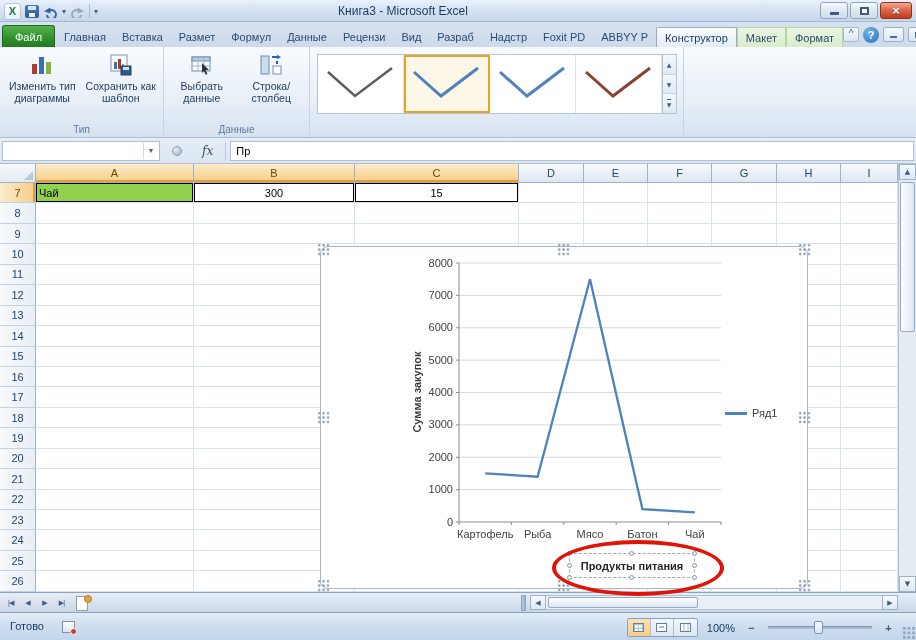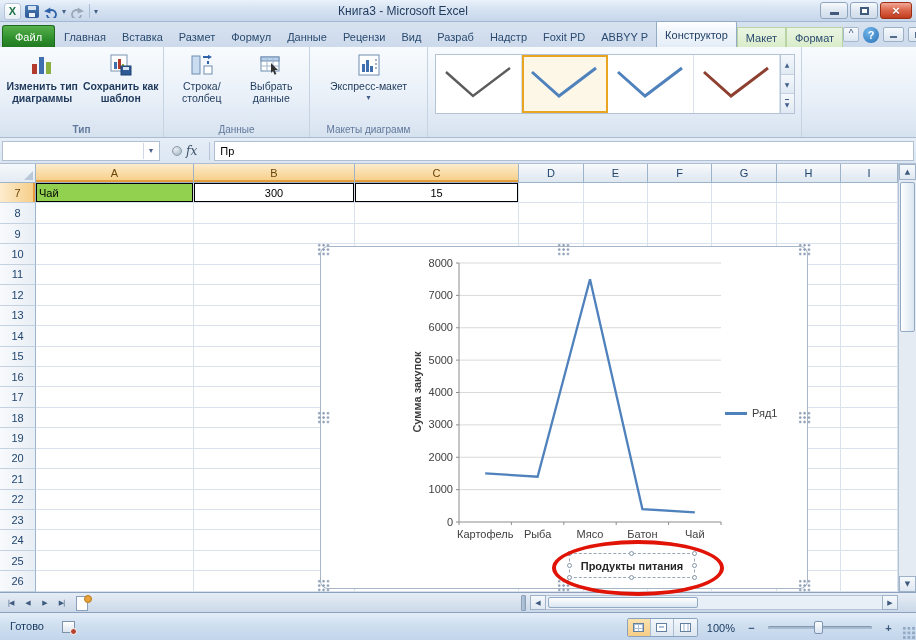--- a/index.html
+++ b/index.html
@@ -36,41 +36,41 @@
 
   
   .tabrow { position:absolute; left:0; right:0; top:22px; height:25px;
     background:linear-gradient(#d7e2f0,#cddaeb); display:flex; align-items:flex-end; }
   .tabstrip { display:flex; align-items:flex-end; }
   .rtab { padding:0 8px; height:21px; display:flex; align-items:center; font-size:11px; color:#2a4a70; white-space:nowrap; }
   .rtab.file { background:linear-gradient(#57b14c,#2f8f2d 60%,#217a22); color:#fff; border-radius:3px 3px 0 0;
     padding:0 12px; margin:0 1px 0 2px; height:22px; border:1px solid #1d6a1e; border-bottom:none; }
   .rtab.context { background:linear-gradient(#eaf5e2,#d9ecca); border:1px solid #b8d4a4; border-bottom:none; height:20px; }
   .rtab.active { background:linear-gradient(#fdfeff,#f0f5fb 40%,#e4edf7); border:1px solid #94abc6; border-bottom:none;
-    border-radius:2px 2px 0 0; color:#17395e; height:26px; }
+    border-radius:2px 2px 0 0; color:#17395e; height:20px; }
   .ribbon-right { margin-left:auto; display:flex; align-items:center; gap:4px; padding-right:5px; align-self:center; }
   .chev { width:16px; height:15px; border:1px solid #a7b9cd; border-radius:2px;
     background:linear-gradient(#f7fafc,#dde7f1); display:flex; align-items:flex-start; justify-content:center; }
   .chev::before { content:"^"; font-size:10px; color:#41597a; line-height:12px; }
   .help { width:16px; height:16px; border-radius:50%; background:radial-gradient(circle at 35% 30%,#6fb4e8,#2b72b8);
     display:flex; align-items:center; justify-content:center; }
   .help::before { content:"?"; color:#fff; font-weight:bold; font-size:11px; }
   .mwb { width:21px; height:15px; border:1px solid #9db0c6; border-radius:2px;
     background:linear-gradient(#f5f9fc,#dce6f0); display:flex; align-items:center; justify-content:center; }
   .g-min { width:7px; height:2px; background:#546c8c; margin-top:5px; }
   .g-res { width:7px; height:6px; border:1.5px solid #546c8c; }
 
   
   .ribbon { position:absolute; left:0; right:0; top:47px; height:91px;
     background:linear-gradient(#f8fbfe,#e9f0f8 55%,#dfe9f4 80%,#d6e2ef); border-bottom:1px solid #abbcd1;
     display:flex; }
   .rgroup { position:relative; height:100%; border-right:1px solid #c5d3e3; padding:3px 4px 16px;
     display:flex; align-items:flex-start; justify-content:center; gap:2px; }
   .rgroup-label { position:absolute; left:0; right:0; bottom:2px; text-align:center; font-size:10px; color:#61789b; }
-  .rg-type { width:164px;font-weight:bold; } .rg-data { width:146px; } .rg-layouts { width:118px; }
+  .rg-type { width:164px; } .rg-data { width:146px; } .rg-layouts { width:118px; }
   .rg-styles { width:374px; } .rg-location { flex:1; }
   .bigbtn { width:78px; display:flex; flex-direction:column; align-items:center; padding-top:2px; border-radius:3px; }
   .bigbtn .blabel { margin-top:3px; font-size:10.5px; line-height:1.12; text-align:center; color:#1e395b; }
   .bigbtn.w70 { width:70px; } .bigbtn.w104 { width:104px; }
   .icon { display:flex; align-items:center; justify-content:center; }
 
   .gallery-frame { display:flex; margin-top:4px; border:1px solid #b4c4d6; background:#fff; height:60px; }
   .gallery { display:flex; }
   .gitem { width:86px; height:58px; border-right:1px solid #d9e2ec; display:flex; align-items:center;
     justify-content:center; background:#fff; }
@@ -84,21 +84,21 @@
 
   
   .fbar { position:absolute; left:0; right:0; top:138px; height:26px;
     background:linear-gradient(#e6eef7,#dbe6f2); border-bottom:1px solid #aebfd4; display:flex; align-items:center; }
   .namebox { width:158px; height:20px; margin-left:2px; background:#fff; border:1px solid #b0c0d2;
     display:flex; align-items:center; position:relative; }
   .namebox input { border:none; outline:none; width:134px; height:100%; padding-left:4px;
     font:11px "Liberation Sans",sans-serif; background:transparent; }
   .nb-dd { position:absolute; right:1px; top:1px; bottom:1px; width:15px; border-left:1px solid #cdd8e4;
     display:flex; align-items:center; justify-content:center; }
-  .fx-zone { display:flex; align-items:center; gap:4px; padding:0 12px;justify-content:center; }
+  .fx-zone { display:flex; align-items:center; gap:20px; padding:0 12px;justify-content:center; }
   .f-dot { width:10px; height:10px; border-radius:50%; background:radial-gradient(circle at 35% 30%,#e8eef3,#9fb0bd);
     border:1px solid #8a9cab; }
   .fx-label { font-style:italic; font-family:"DejaVu Serif",serif; font-size:12px; color:#3c5068; }
   .fdivider { width:1px; height:18px; background:#b6c5d8; margin-right:4px; }
   .finput { flex:1; height:20px; margin-right:2px; background:#fff; border:1px solid #b0c0d2; }
   .finput input { width:100%; height:100%; border:none; outline:none; padding-left:5px;
     font:11px "Liberation Sans",sans-serif; }
 
   
   .sheet { position:absolute; left:0; top:164px; width:898px; height:428px; background:#fff; overflow:hidden; }
@@ -313,63 +313,45 @@
         </span>
         <span class="blabel">Сохранить как шаблон</span>
       </div>
       <div class="rgroup-label">Тип</div>
     </div>
 
     <div class="rgroup rg-data">
       <div class="bigbtn w70">
         <span class="icon">
           <svg width="26" height="26" viewBox="0 0 26 26">
-              <rect x="3" y="4" width="8" height="18" fill="#c9dcf0" stroke="#6f8db0"></rect>
-              <rect x="15" y="14" width="8" height="8" fill="#fff" stroke="#6f8db0"></rect>
-              <path d="M14 5 h7" stroke="#2f62a8" stroke-width="2"></path>
-              <polygon points="23,5 19,2.8 19,7.2" fill="#2f62a8"></polygon>
-              <path d="M19 9 v3" stroke="#2f62a8" stroke-width="2"></path>
-            </svg>
-        </span>
-        <span class="blabel">Строка/столбец</span>
-      </div>
-      <div class="bigbtn w70">
-        <span class="icon">
-          <svg width="26" height="26" viewBox="0 0 26 26">
               <rect x="3" y="5" width="18" height="14" fill="#fff" stroke="#6f8db0"></rect>
               <rect x="3" y="5" width="18" height="4" fill="#b9d0ea" stroke="#6f8db0"></rect>
               <line x1="9" y1="5" x2="9" y2="19" stroke="#9fb6ce"></line>
               <line x1="15" y1="5" x2="15" y2="19" stroke="#9fb6ce"></line>
               <line x1="3" y1="14" x2="21" y2="14" stroke="#9fb6ce"></line>
               <polygon points="13,11 20,18 16.6,18 18.4,22 16.6,22.8 15,19 13,21" fill="#333"></polygon>
             </svg>
         </span>
         <span class="blabel">Выбрать данные</span>
       </div>
-      <div class="rgroup-label">Данные</div>
-    </div>
-
-    <div class="rgroup rg-layouts">
-      <div class="bigbtn w104">
+      <div class="bigbtn w70">
         <span class="icon">
           <svg width="26" height="26" viewBox="0 0 26 26">
-              <rect x="3" y="3" width="20" height="20" fill="#fff" stroke="#6f8db0"></rect>
-              <rect x="6" y="12" width="3" height="8" fill="#3f6fae"></rect>
-              <rect x="10" y="8" width="3" height="12" fill="#3f6fae"></rect>
-              <rect x="14" y="14" width="3" height="6" fill="#3f6fae"></rect>
-              <line x1="19" y1="8" x2="21" y2="8" stroke="#8a9cab" stroke-width="1.6"></line>
-              <line x1="19" y1="12" x2="21" y2="12" stroke="#8a9cab" stroke-width="1.6"></line>
-              <line x1="19" y1="16" x2="21" y2="16" stroke="#8a9cab" stroke-width="1.6"></line>
+              <rect x="3" y="4" width="8" height="18" fill="#c9dcf0" stroke="#6f8db0"></rect>
+              <rect x="15" y="14" width="8" height="8" fill="#fff" stroke="#6f8db0"></rect>
+              <path d="M14 5 h7" stroke="#2f62a8" stroke-width="2"></path>
+              <polygon points="23,5 19,2.8 19,7.2" fill="#2f62a8"></polygon>
+              <path d="M19 9 v3" stroke="#2f62a8" stroke-width="2"></path>
             </svg>
         </span>
-        <span class="blabel">Экспресс-макет</span>
-        <span class="dd"></span>
-      </div>
-      <div class="rgroup-label">Макеты диаграмм</div>
-    </div>
+        <span class="blabel">Строка/столбец</span>
+      </div>
+      <div class="rgroup-label">Данные</div>
+    </div>
+
 
     <div class="rgroup rg-styles">
       <div class="gallery-frame">
         <div class="gallery">
             <div class="gitem">
               <svg width="78" height="44" viewBox="0 0 78 44">
                 <polyline fill="none" stroke="#5c5c5c" stroke-width="2.4" points="7,10 34,34 71,6"></polyline>
               </svg>
             </div>
             <div class="gitem sel">

